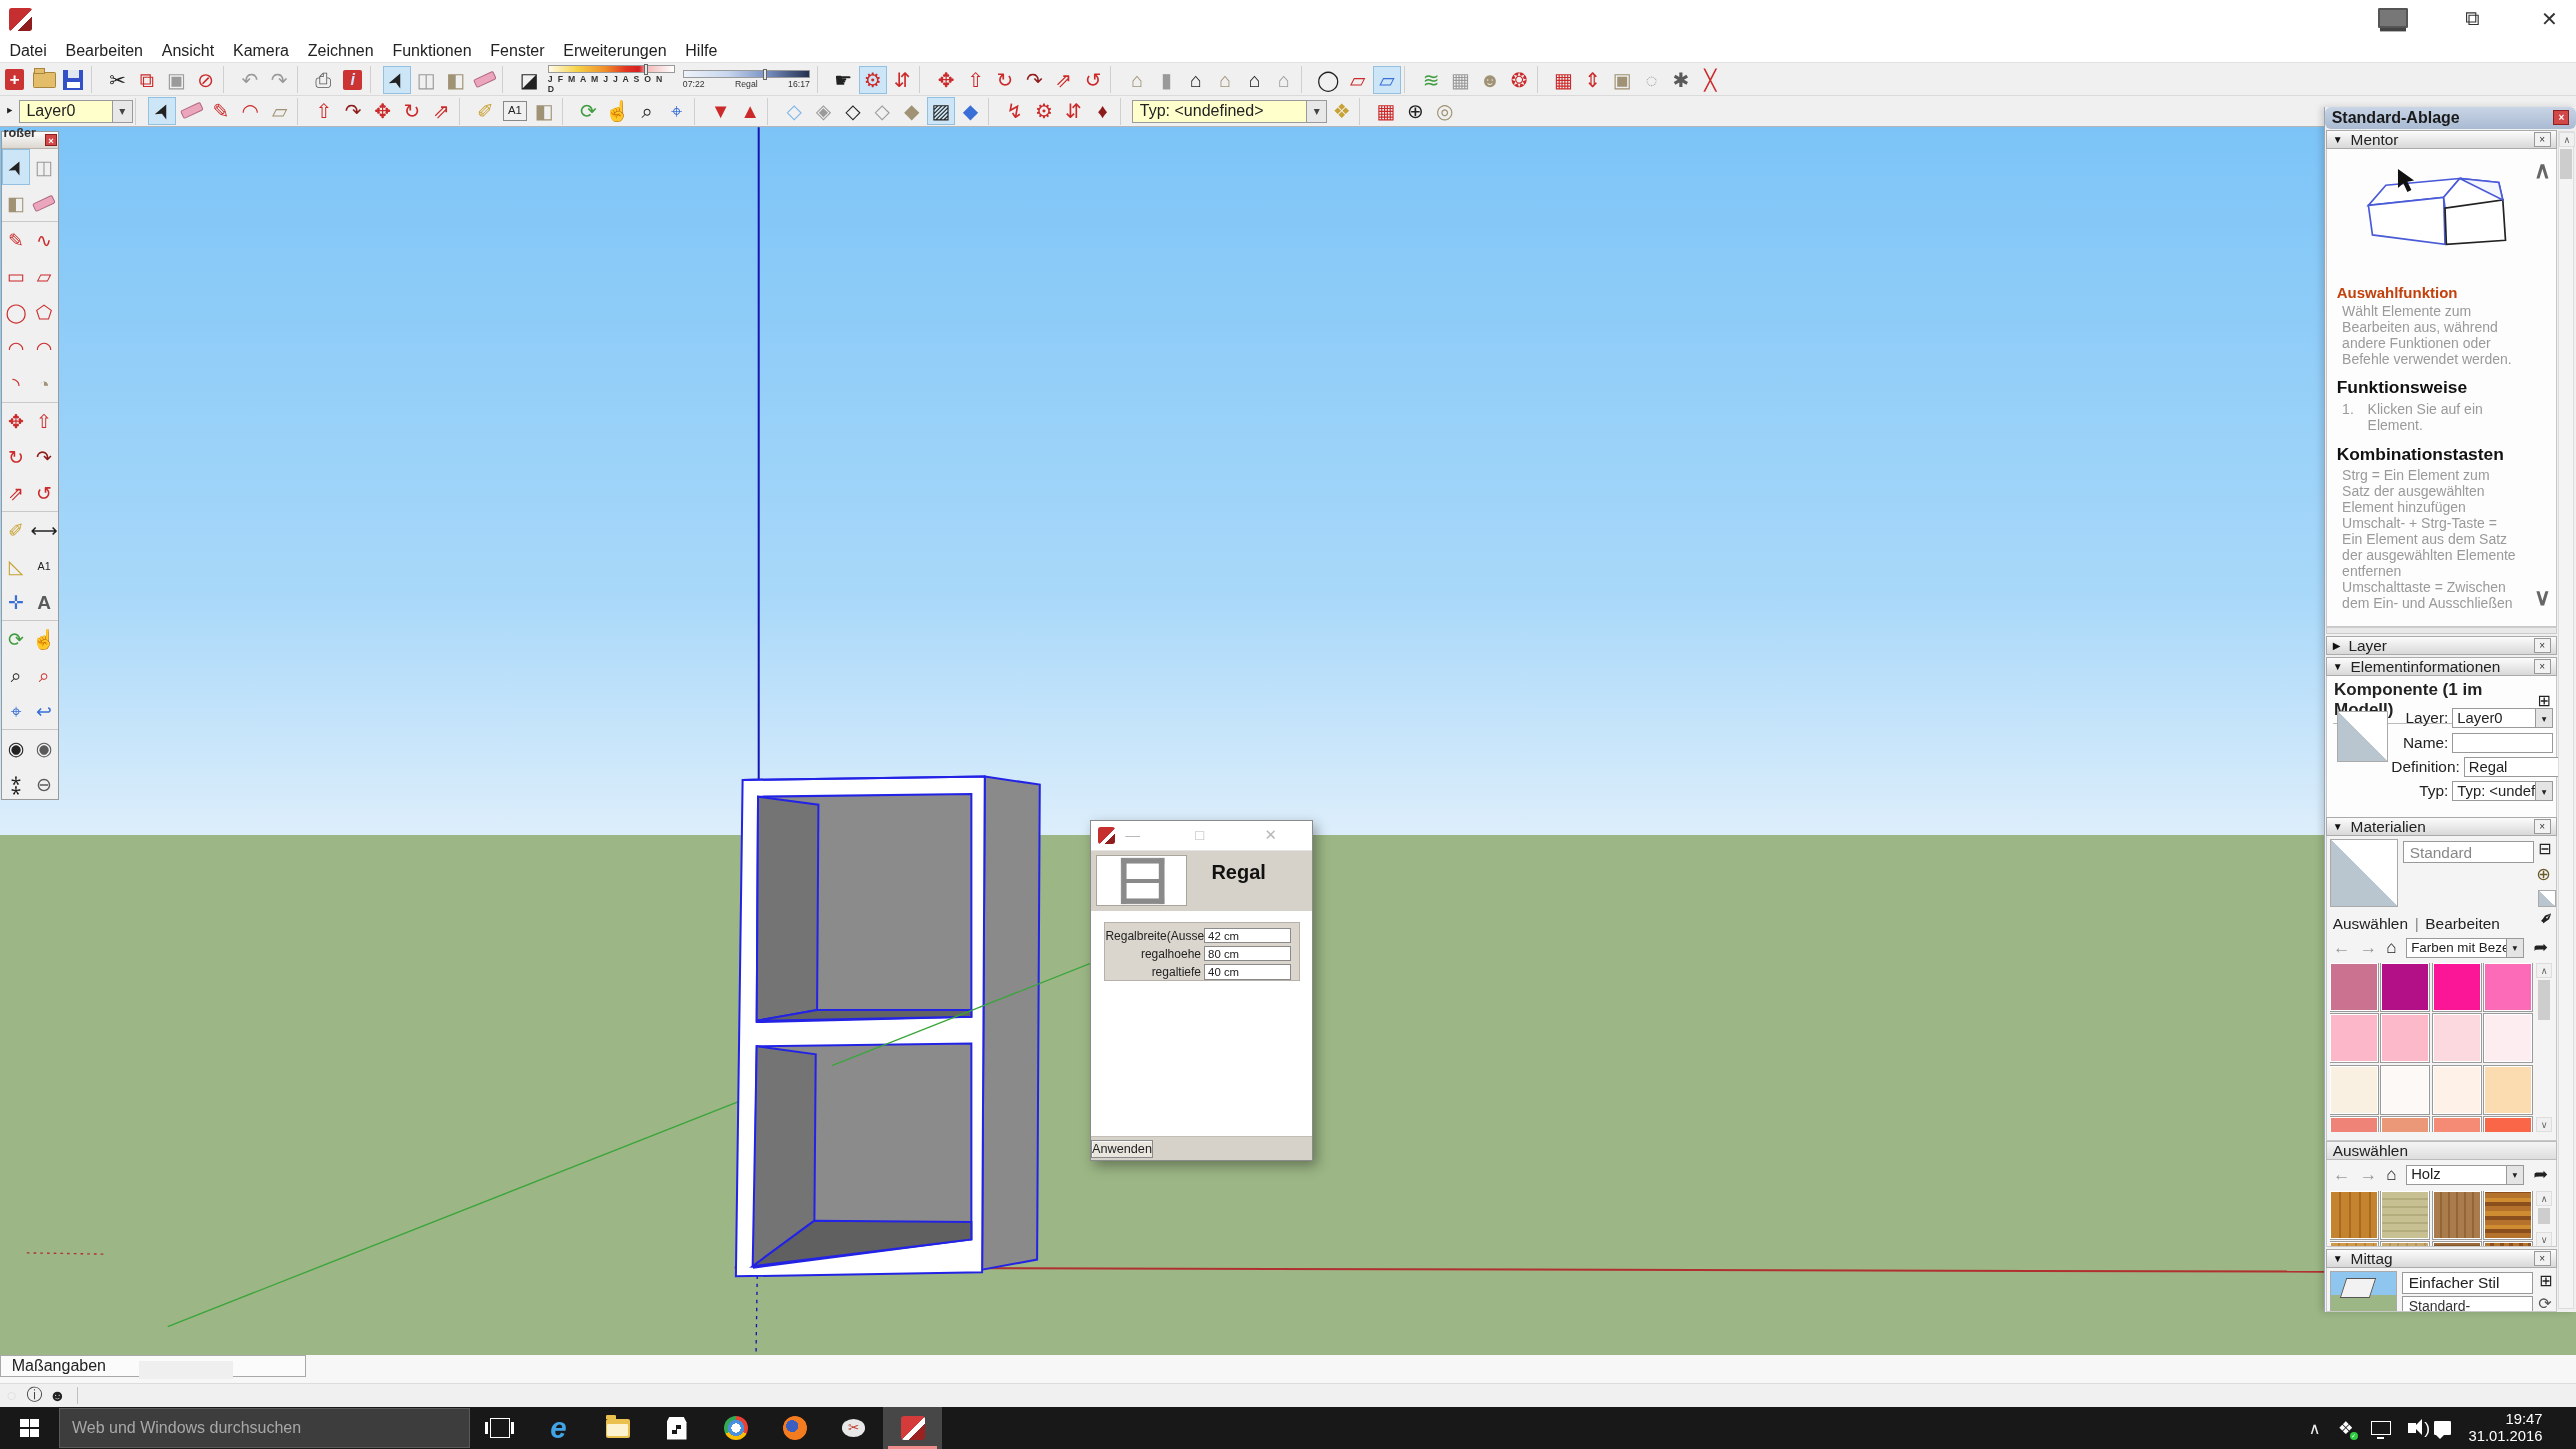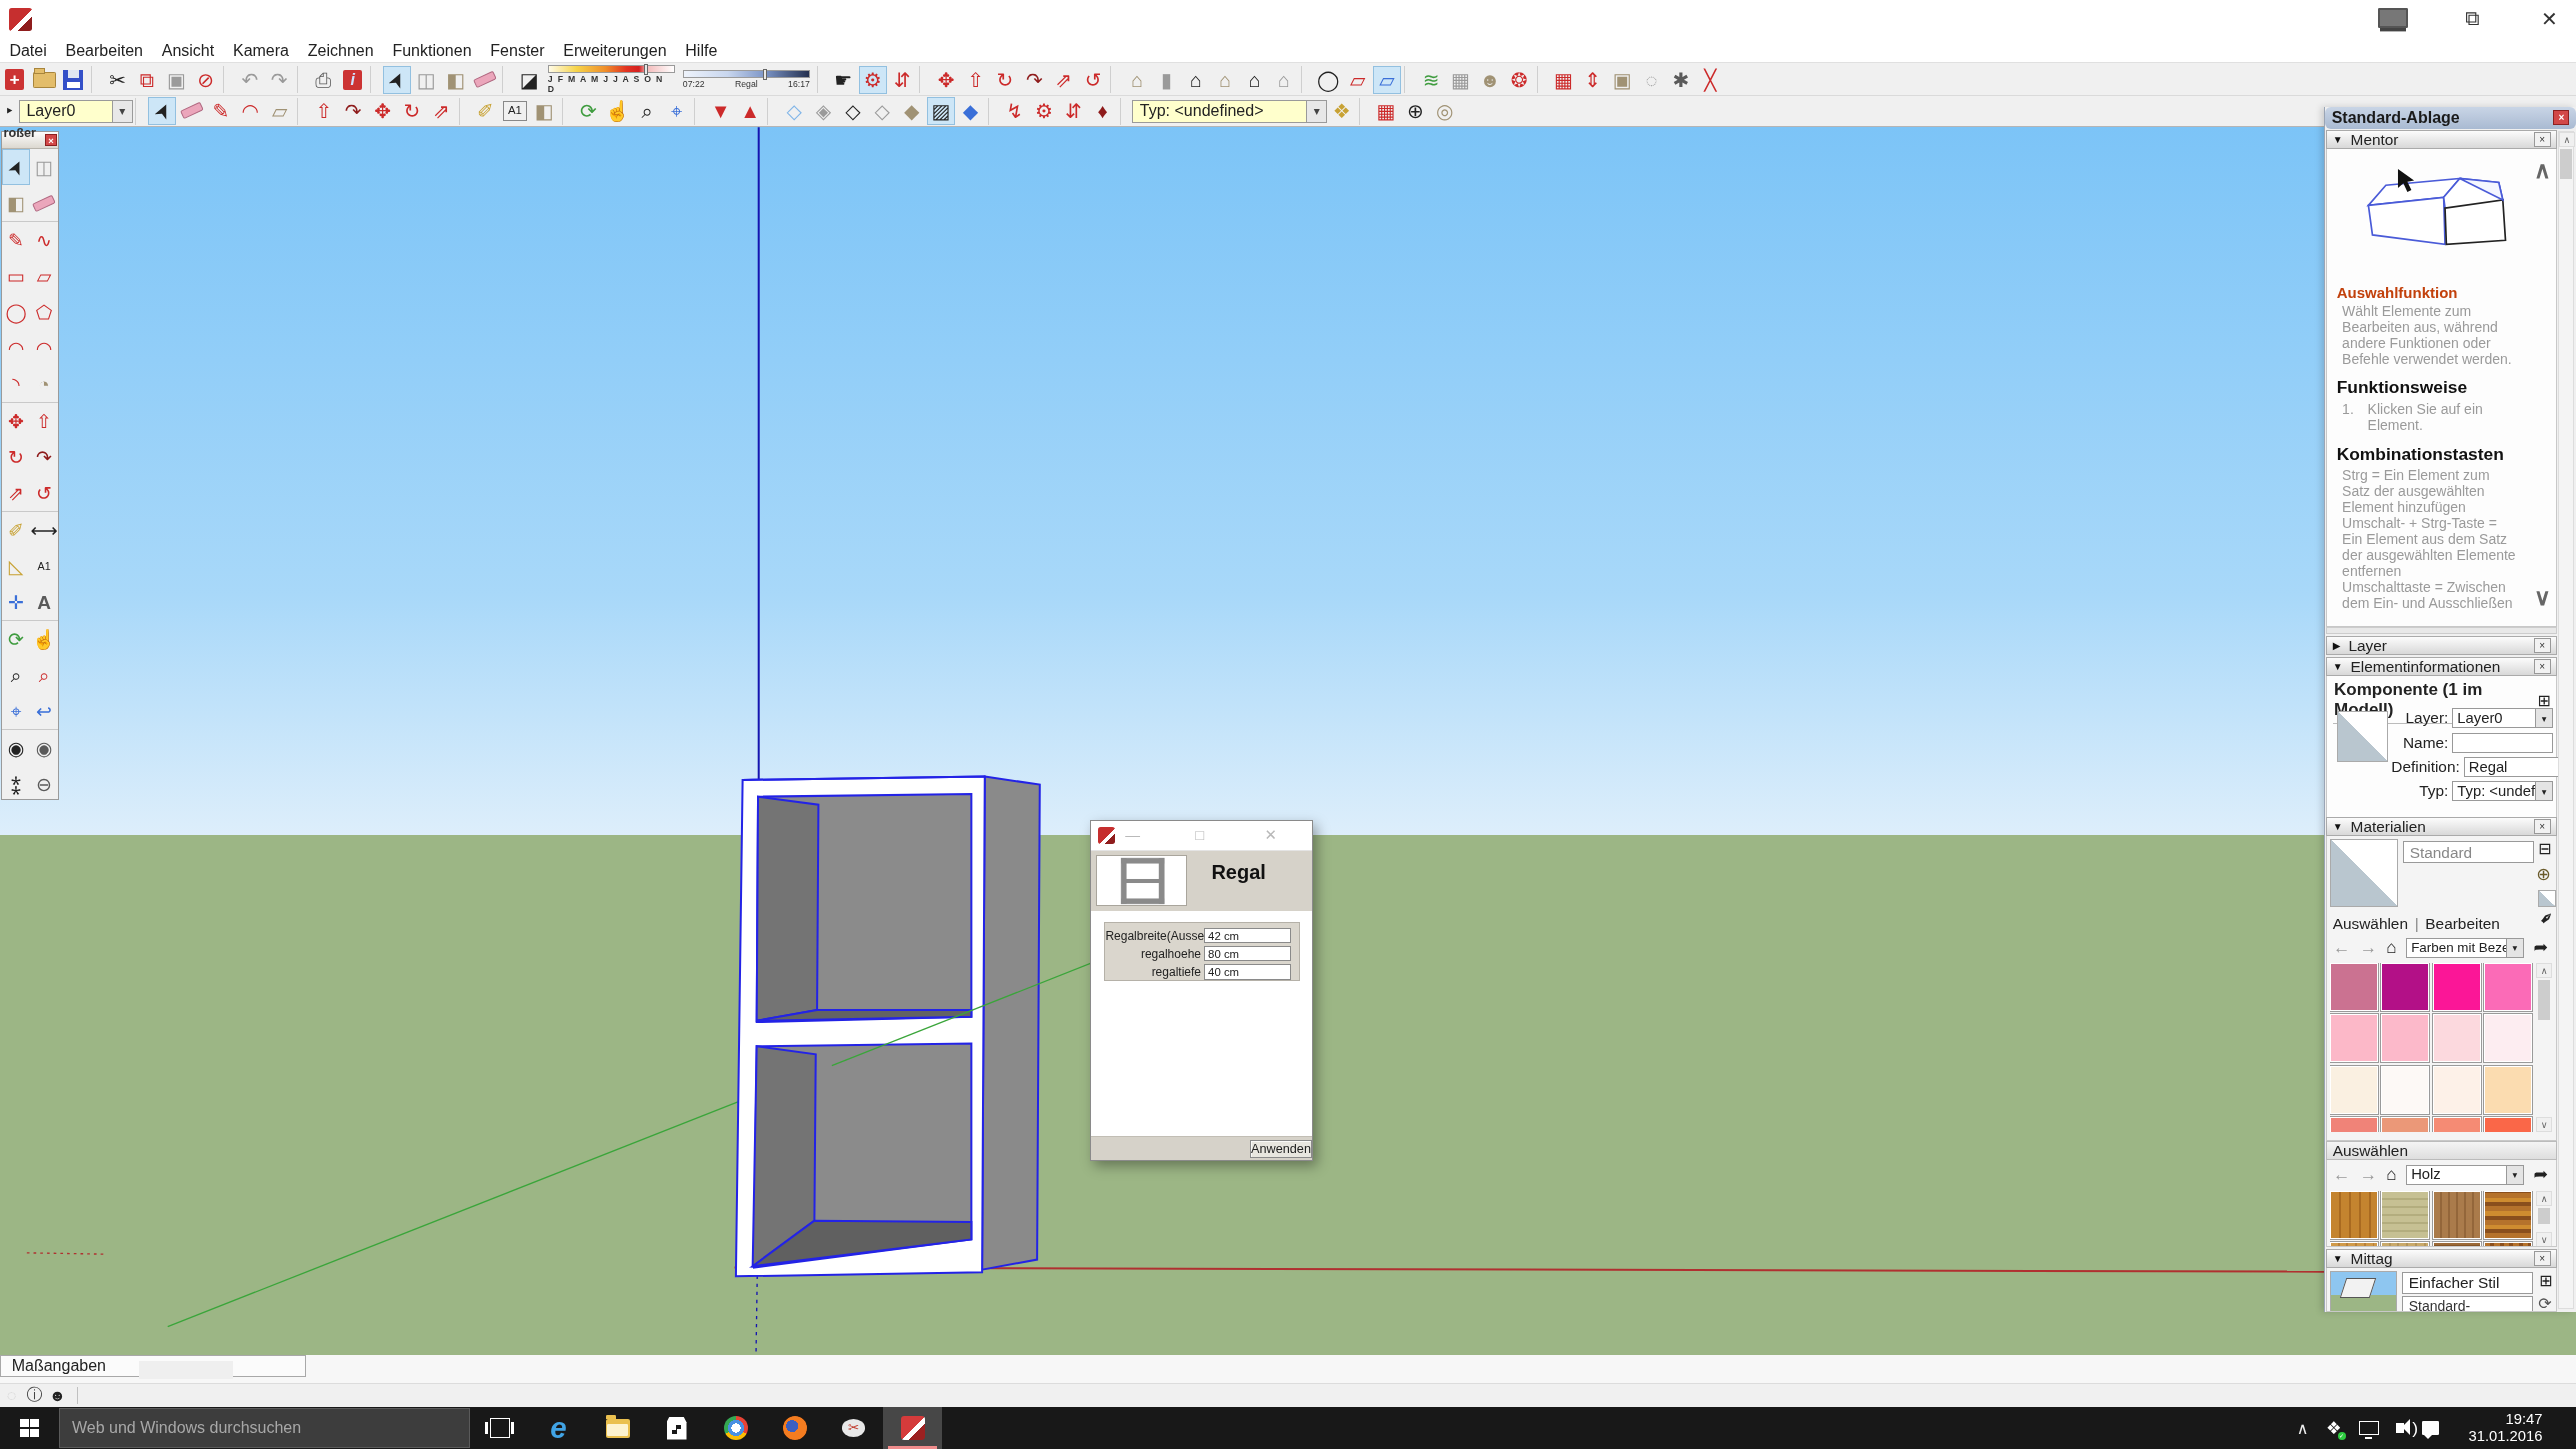--- a/index.html
+++ b/index.html
@@ -83,21 +83,21 @@
   .dlg-hdr { height:60px; background:#d6d2c9; display:flex; align-items:flex-start; }
   .dlg-thumb { width:91px; height:51px; background:#fff; border:0.7px solid #a9a59c; margin:4.7px 0 0 5.4px; flex:0 0 auto; }
   .dlg-name { font-size:20px; font-weight:bold; color:#111; margin:10.7px 0 0 24px; }
   .dlg-group { position:absolute; left:13.4px; top:101px; width:196px; height:59px;
                background:#dad6cd; border:0.7px solid #b5b1a8; padding-top:4px; }
   .dlg-row { display:flex; align-items:center; height:17.4px; margin-bottom:0.7px; }
   .dlg-row label { width:99px; text-align:right; font-size:12px; color:#222; padding-right:3.4px; }
   .dlg-input { width:87px; height:15.4px; background:#fff; border:0.7px solid #8a8a8a; font-size:11.4px;
                padding:0.7px 2.7px; color:#222; }
   .dlg-footer { position:absolute; left:0; bottom:0; width:100%; height:24px; background:#d6d2c9;
-                display:flex; align-items:center; justify-content:flex-end; border-top:0.7px solid #c2beb5; }
+                display:flex; align-items:center; justify-content:flex-start; border-top:0.7px solid #c2beb5; }
   .dlg-apply { width:62px; height:18px; background:#e8e6df; border:0.7px solid #8a8a8a;
                box-shadow:inset 0.7px 0.7px 0 #fff; font-size:12.7px; text-align:center; line-height:17px; }
 
   
   .tray { left:2324px; top:107px; width:252px; height:1205px; background:#f0f0f0;
           border-left:0.7px solid #9aa5b5; box-shadow:-2.7px 0 6.7px rgba(0,0,0,.15); }
   .tray-title { height:21.5px; background:linear-gradient(#c9d5e6,#a9bad2); display:flex; align-items:center;
                 font-size:16px; font-weight:bold; color:#1a1a1a; padding:0 6.7px;border-radius:6px; }
   .tray-x { margin-left:auto; width:16px; height:14.8px; background:#d24848; border:0.7px solid #8c2020;
             color:#fff; font-size:10px; display:flex; align-items:center; justify-content:center; }
@@ -178,21 +178,21 @@
            background:linear-gradient(135deg,#d53b3b 0 52%,#ffffff 52% 66%,#9c2121 66%); }
   .tray-icons { margin-left:auto; display:flex; align-items:center; gap:17.4px; color:#fff; padding-right:9.4px; }
   .tray-icons .g { font-size:16px; color:#eee; }
   .net-mon { width:20px; height:14.8px; border:1.3px solid #fff; position:relative; }
   .net-mon::after { content:""; position:absolute; left:5.4px; bottom:-4.7px; width:6.7px; height:2px; background:#fff; box-shadow:-4px 1.3px 0 4px transparent; }
   .spk { position:relative; width:8px; height:9.4px; background:#fff; }
   .spk::before { content:""; position:absolute; left:5.4px; top:-4px; border:8.7px solid transparent; border-right-color:#fff; border-left-width:0; }
   .spk::after { content:")"; position:absolute; left:16px; top:-5.4px; color:#fff; font-size:17.4px; }
   .action-c { width:17.4px; height:14.8px; background:#fff; border-radius:1.3px; position:relative; }
   .action-c::after { content:""; position:absolute; left:2.7px; bottom:-4px; border:4px solid transparent; border-top-color:#fff; border-bottom-width:0; }
-  .clock { text-align:right; font-size:14.8px; line-height:17.4px; color:#fff;margin-left:12px; }
+  .clock { text-align:right; font-size:14.8px; line-height:17.4px; color:#fff; }
   .dropbox-w { position:relative; font-size:17.4px; color:#fff; }
   .dropbox-w i { position:absolute; right:-4px; bottom:-1.3px; width:8px; height:8px; border-radius:50%;
                  background:#2ecc40; font-style:normal; font-size:6px; color:#fff; text-align:center; line-height:8px; }
   .showdesk { width:6.7px; border-left:0.7px solid #5a5a5a; }
 </style>
 </head>
 <body>
 
 <div class="screen">
 

